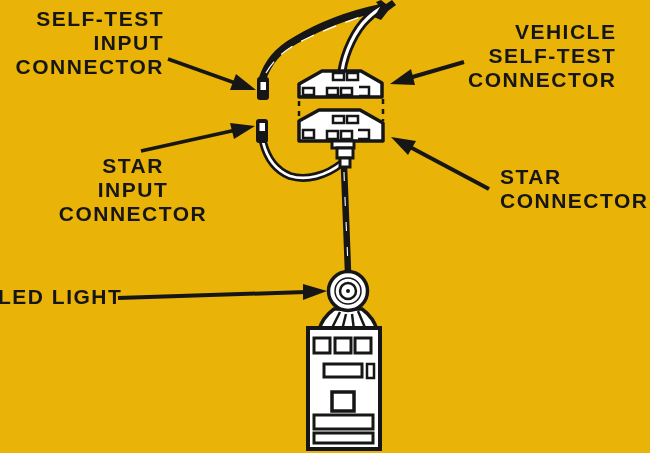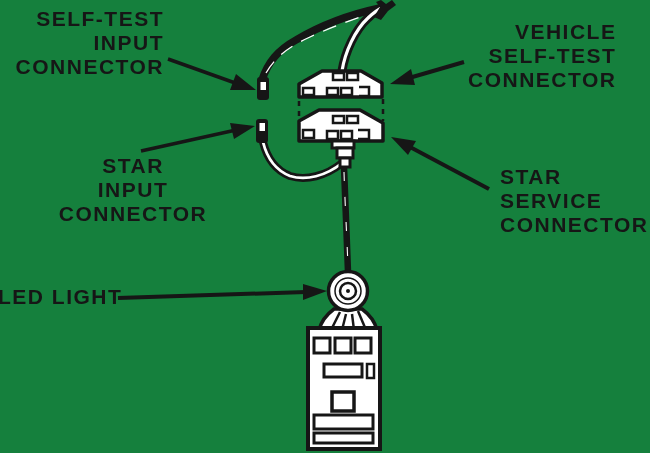--- a/index.html
+++ b/index.html
@@ -1,19 +1,19 @@
 <!DOCTYPE html>
 <html><head>
 <meta charset="utf-8">
 <style>
   html,body{margin:0;padding:0;background:#ffffff;}
   .figure{
     position:relative;
     width:650px;height:453px;
-    background:#15803d;
+    background:#eab308;
     font-family:"Liberation Sans", sans-serif;
     overflow:hidden;
   }
   .label{
     position:absolute;
     font-weight:700;
     font-size:21px;
     line-height:24px;
     letter-spacing:1.5px;
     color:#161616;
@@ -151,21 +151,20 @@
   </div>
 
   <div class="label align-center" style="left:43px;top:154px;width:180px;">
     <span>STAR</span>
     <span>INPUT</span>
     <span>CONNECTOR</span>
   </div>
 
   <div class="label align-left" style="left:500px;top:165px;">
     <span>STAR</span>
-    <span>SERVICE</span>
     <span>CONNECTOR</span>
   </div>
 
   <div class="label align-left" style="left:-2px;top:285px;">
     <span>LED LIGHT</span>
   </div>
 
 </div>
 
 </body></html>

